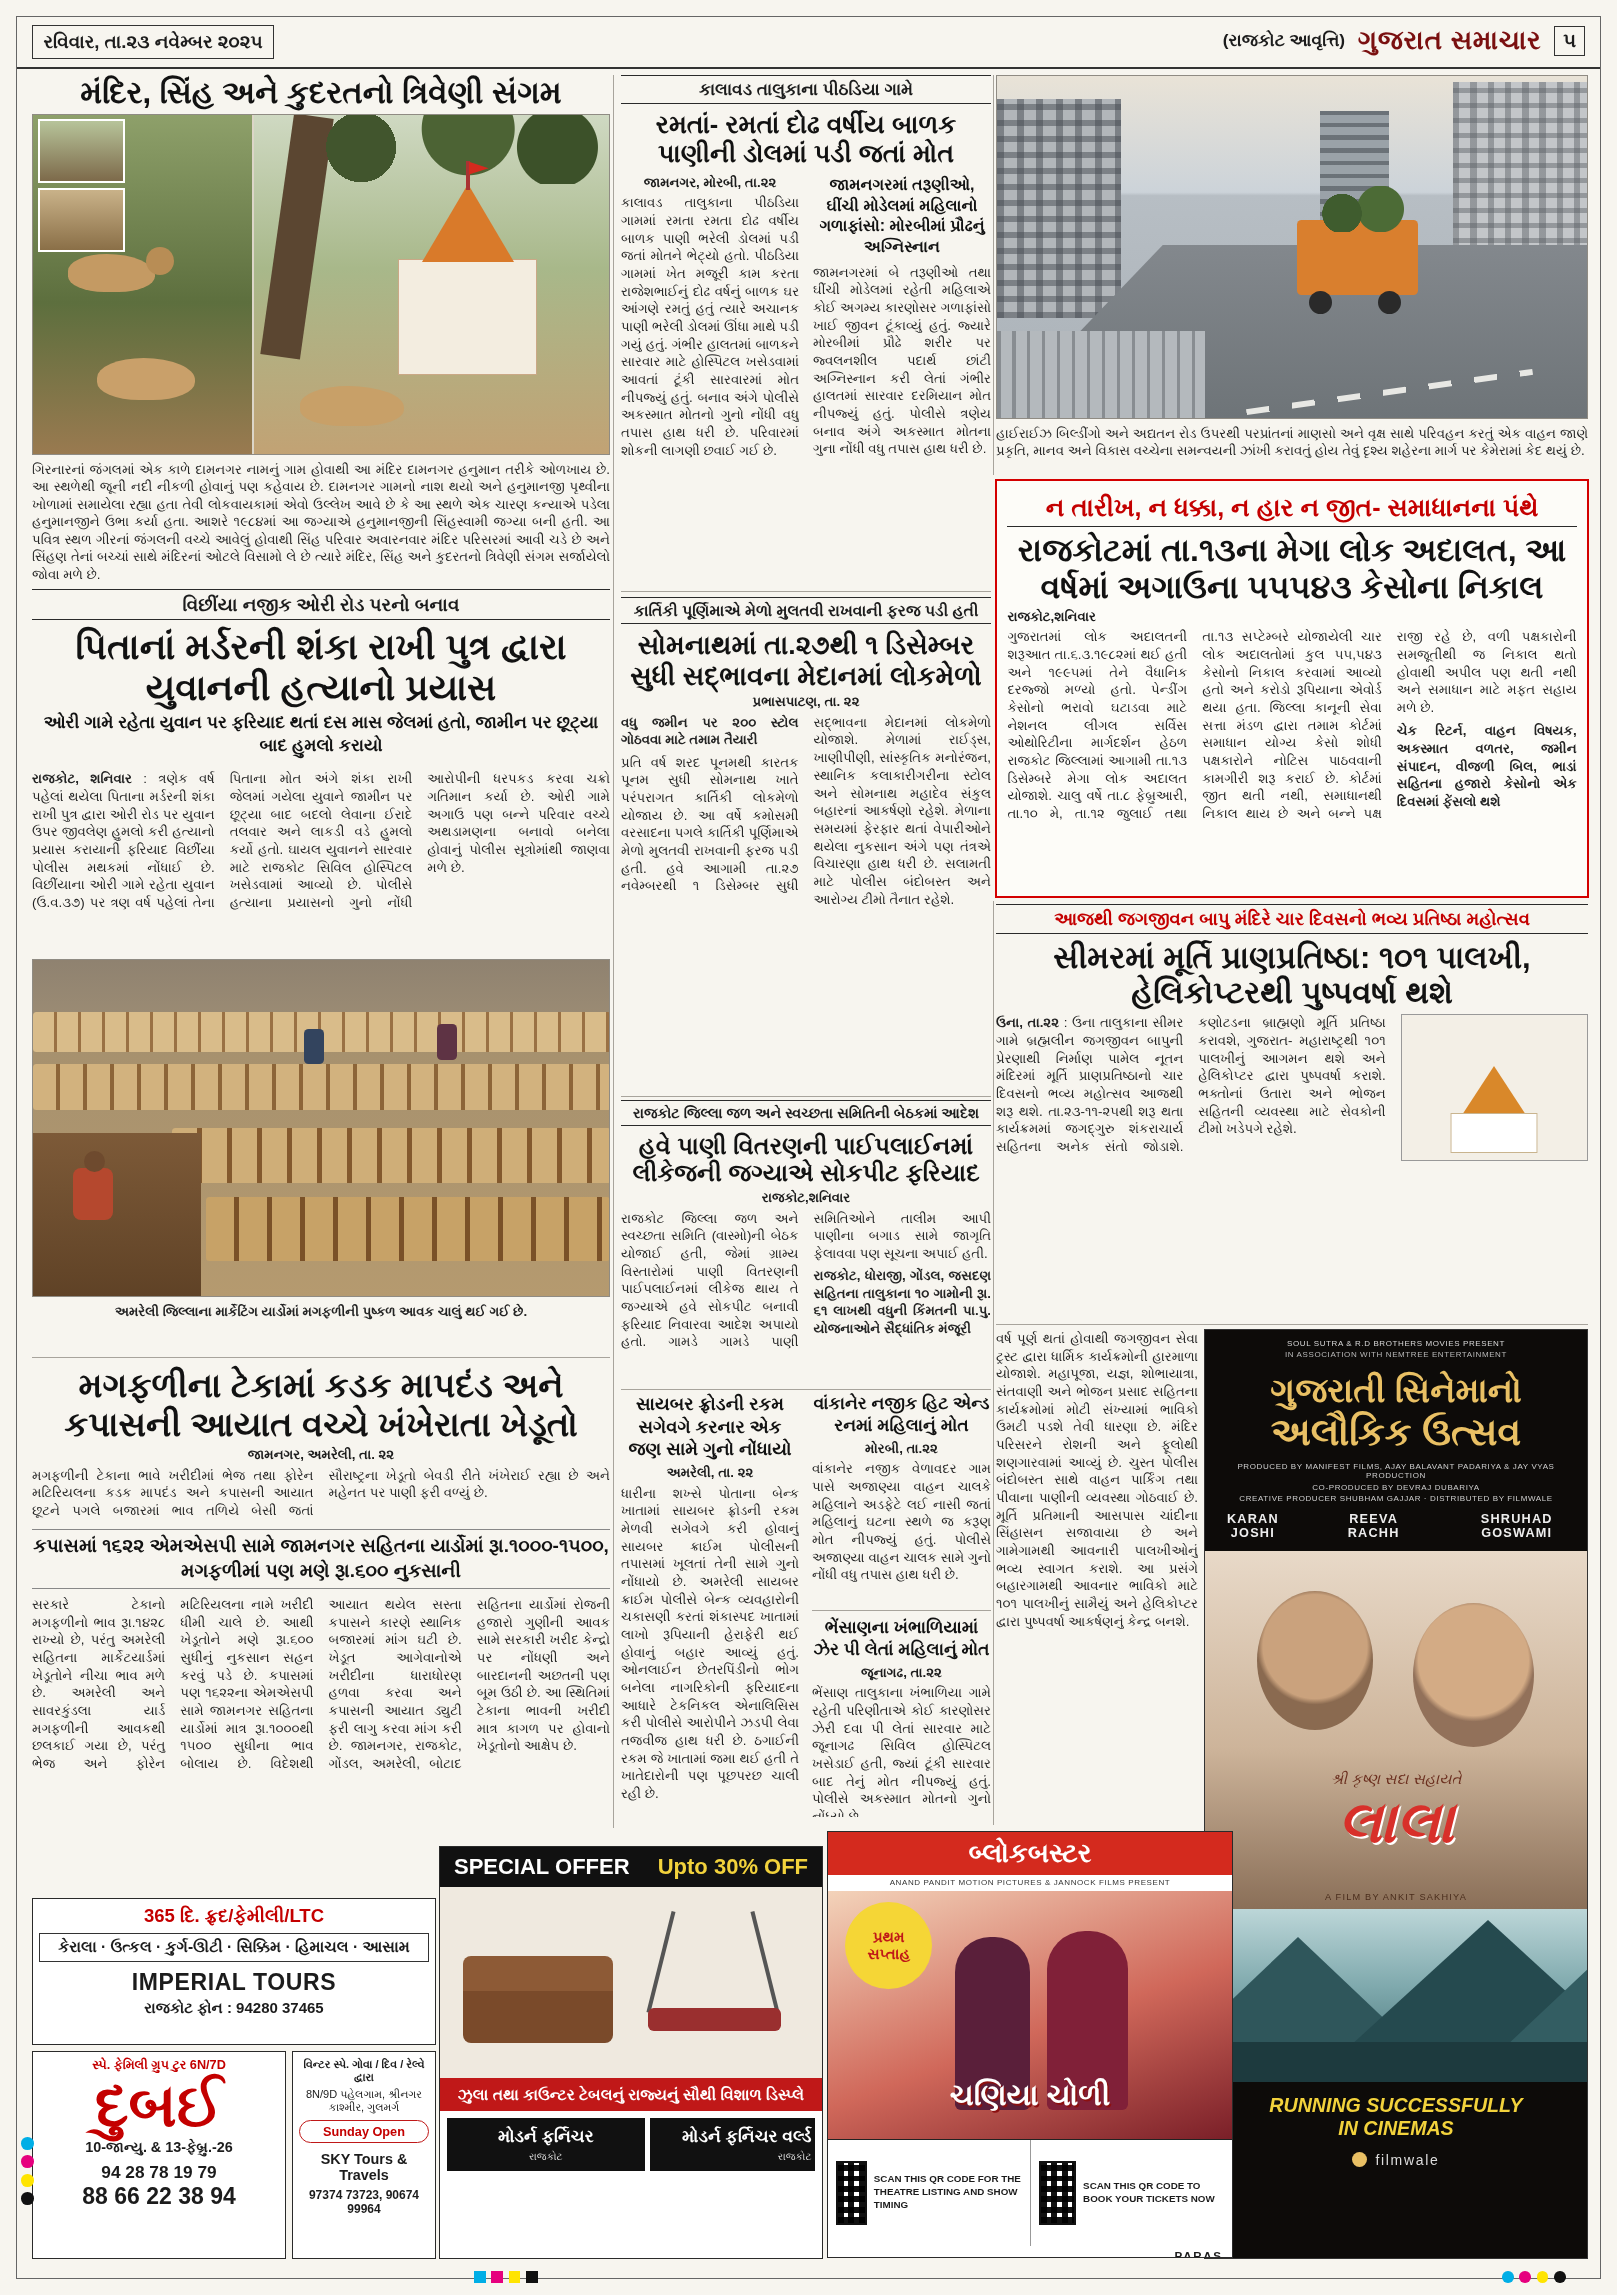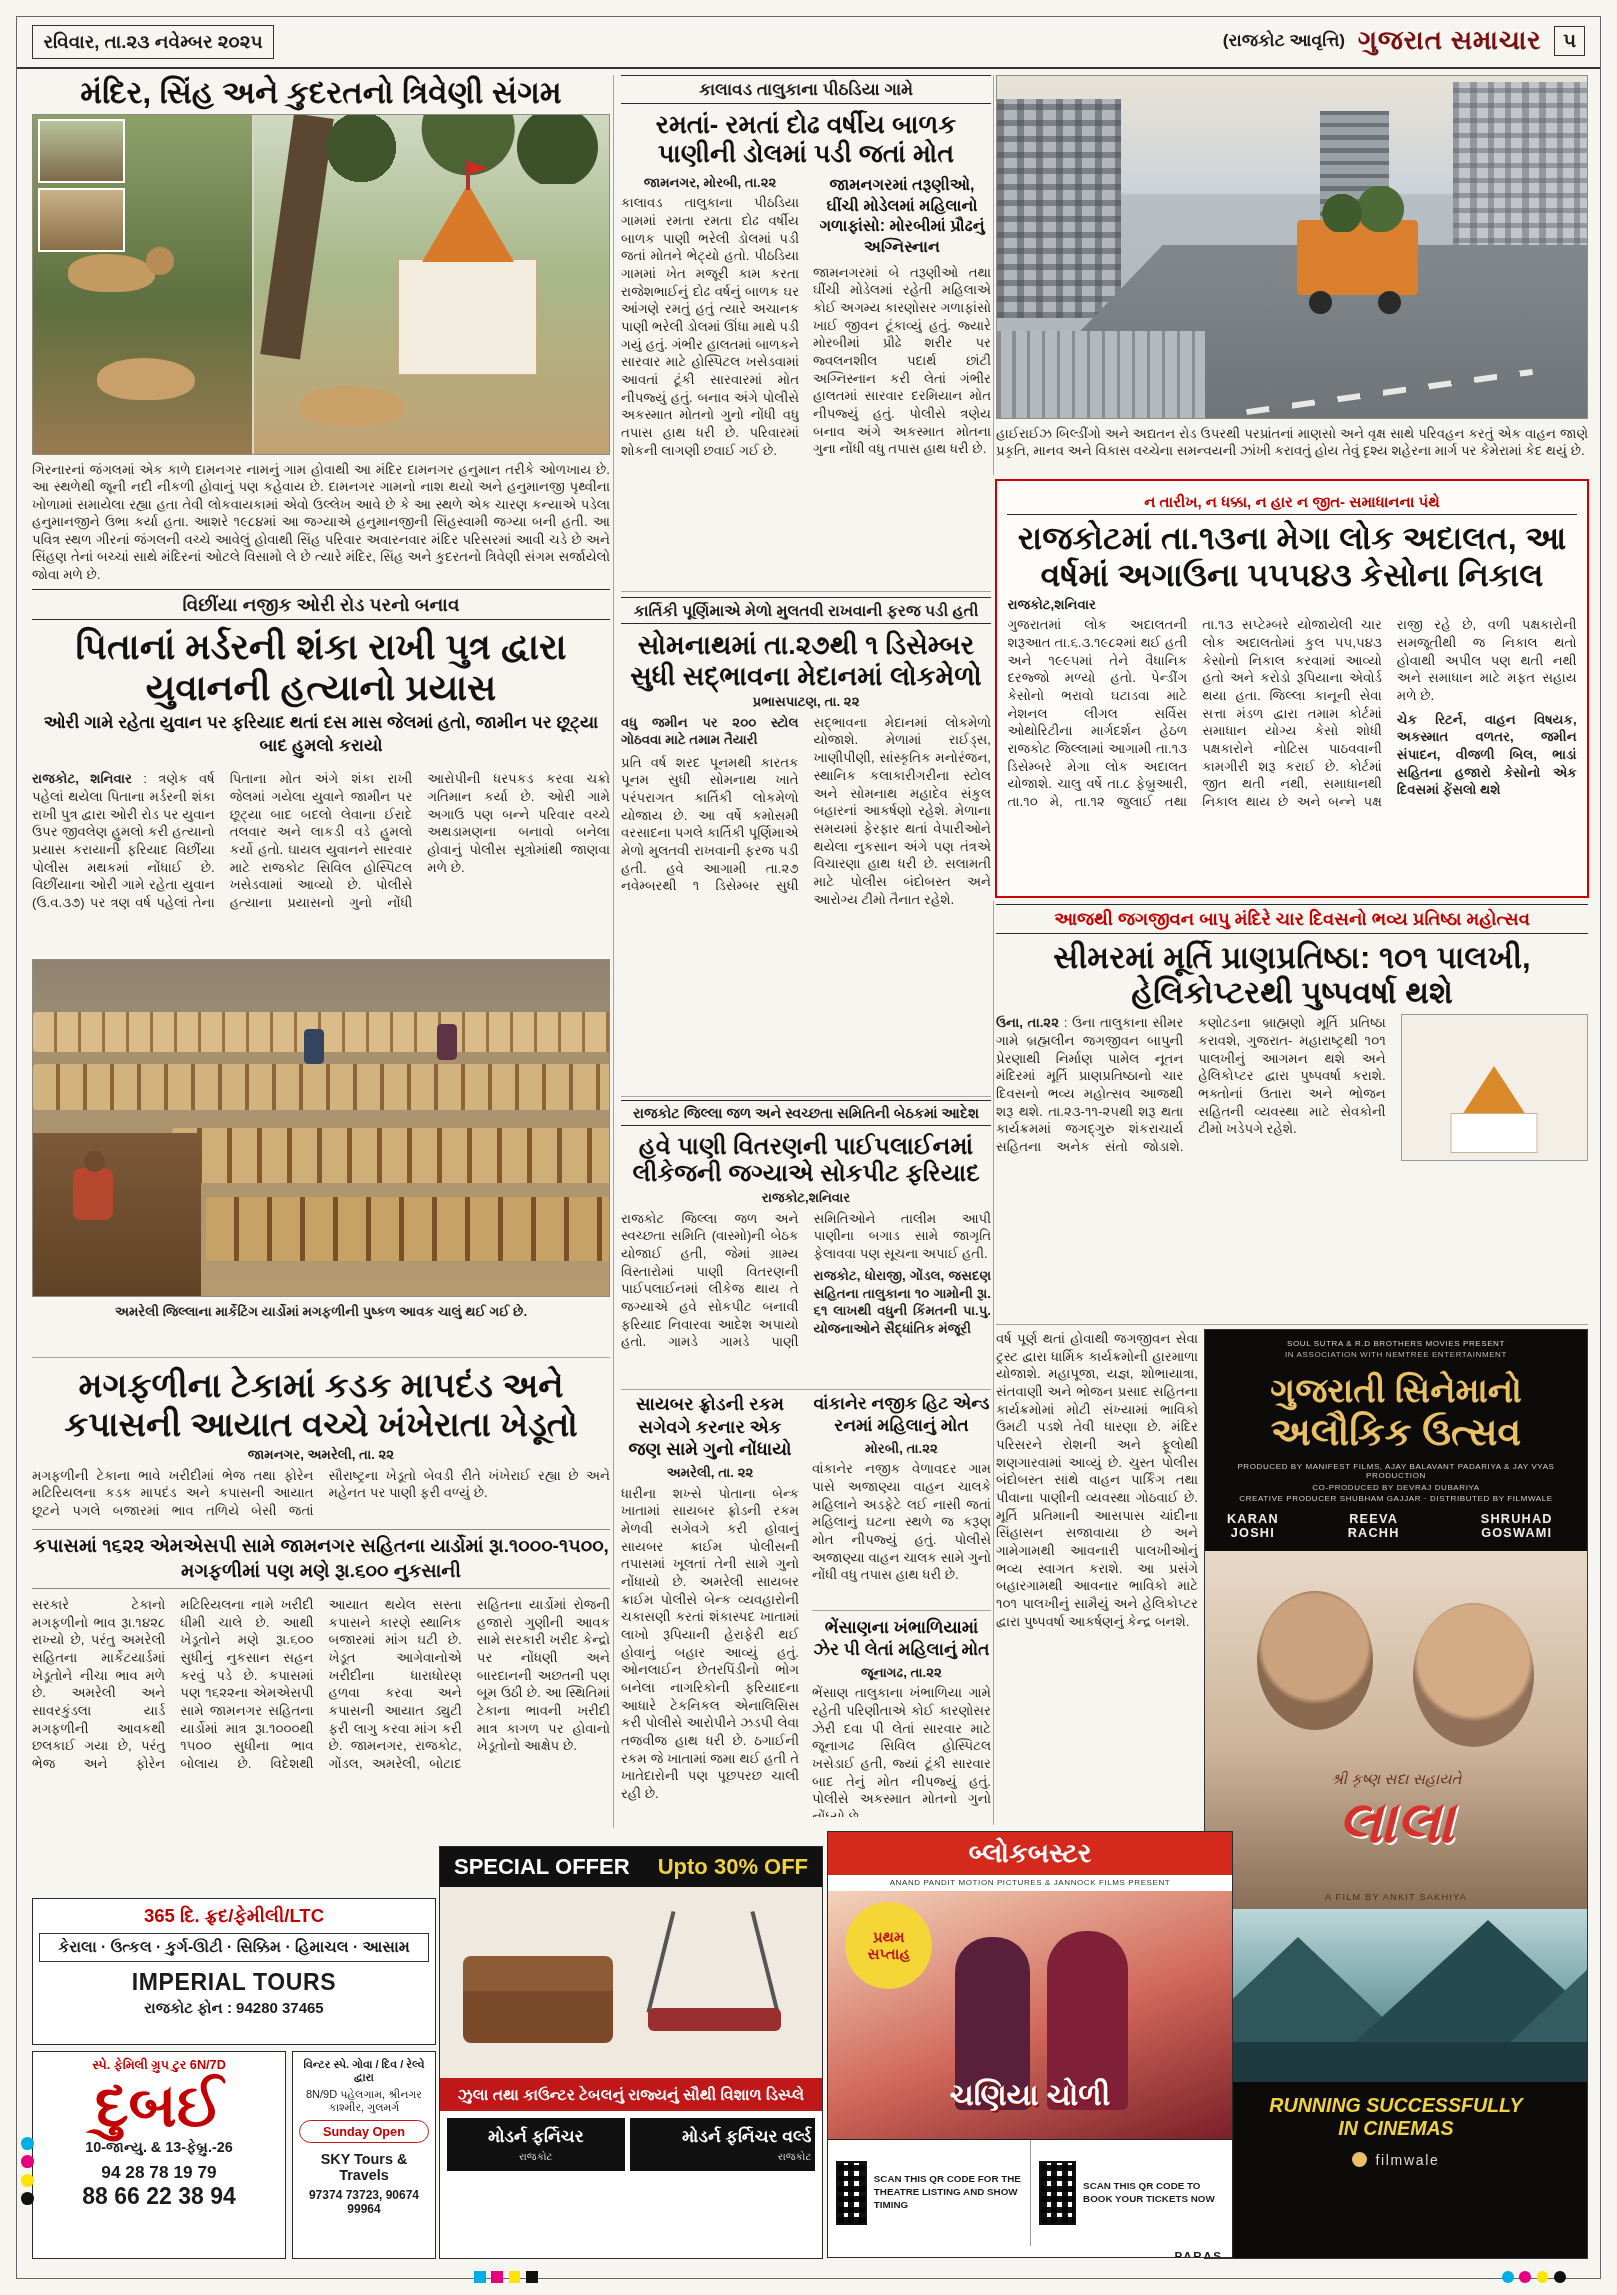--- a/index.html
+++ b/index.html
@@ -101,21 +101,21 @@
       <div class="abs" style="left:300px;top:144px;width:121px;height:75px;background:#d97f2e;border-radius:4.6px"></div>
       <div class="abs" style="left:312px;top:110px;width:110px;height:46px;background:radial-gradient(circle at 30% 60%,#3f5c2e 0 19.6px,transparent 20px),radial-gradient(circle at 65% 50%,#4c6b36 0 23px,transparent 24px)"></div>
       <div class="abs" style="left:312px;top:215px;width:23px;height:23px;background:#2a2a2a;border-radius:50%"></div>
       <div class="abs" style="left:381px;top:215px;width:23px;height:23px;background:#2a2a2a;border-radius:50%"></div>
       <div class="abs" style="left:0;bottom:0;width:208px;height:87px;background:#b4b9bd;background-image:repeating-linear-gradient(90deg,rgba(70,75,80,.4) 0 3.5px,transparent 3.5px 15px)"></div>
     </div>
     <p class="caption">હાઈરાઈઝ બિલ્ડીંગો અને અદ્યતન રોડ ઉપરથી પરપ્રાંતનાં માણસો અને વૃક્ષ સાથે પરિવહન કરતું એક વાહન જાણે પ્રકૃતિ, માનવ અને વિકાસ વચ્ચેના સમન્વયની ઝાંખી કરાવતું હોય તેવું દૃશ્ય શહેરના માર્ગ પર કેમેરામાં કેદ થયું છે.</p>
   </section>
 
   <section class="abs" style="left:995px;top:479px;width:594px;height:419px;border:2.9px solid #d40000;background:#fdfcf8;padding:8px 10.4px">
-    <div class="kicker red" style="font-size:15px;border-top:none">ન તારીખ, ન ધક્કા, ન હાર ન જીત- સમાધાનના પંથે</div>
+    <div class="kicker red" style="font-size:25px;border-top:none">ન તારીખ, ન ધક્કા, ન હાર ન જીત- સમાધાનના પંથે</div>
     <h2 class="headline" style="font-size:32px">રાજકોટમાં તા.૧૩ના મેગા લોક અદાલત, આ વર્ષમાં અગાઉના ૫૫૫૪૩ કેસોના નિકાલ</h2>
     <div class="dateline" style="text-align:left">રાજકોટ,શનિવાર</div>
     <div class="body cols3" style="height:243px">
       <span>ગુજરાતમાં લોક અદાલતની શરૂઆત તા.૬.૩.૧૯૮૨માં થઈ હતી અને ૧૯૯૫માં તેને વૈધાનિક દરજ્જો મળ્યો હતો. પેન્ડીંગ કેસોનો ભરાવો ઘટાડવા માટે નેશનલ લીગલ સર્વિસ ઓથોરિટીના માર્ગદર્શન હેઠળ રાજકોટ જિલ્લામાં આગામી તા.૧૩ ડિસેમ્બરે મેગા લોક અદાલત યોજાશે. ચાલુ વર્ષે તા.૮ ફેબ્રુઆરી, તા.૧૦ મે, તા.૧૨ જુલાઈ તથા તા.૧૩ સપ્ટેમ્બરે યોજાયેલી ચાર લોક અદાલતોમાં કુલ ૫૫,૫૪૩ કેસોનો નિકાલ કરવામાં આવ્યો હતો અને કરોડો રૂપિયાના એવોર્ડ થયા હતા. જિલ્લા કાનૂની સેવા સત્તા મંડળ દ્વારા તમામ કોર્ટમાં સમાધાન યોગ્ય કેસો શોધી પક્ષકારોને નોટિસ પાઠવવાની કામગીરી શરૂ કરાઈ છે. કોર્ટમાં જીત થતી નથી, સમાધાનથી નિકાલ થાય છે અને બન્ને પક્ષ રાજી રહે છે, વળી પક્ષકારોની સમજૂતીથી જ નિકાલ થતો હોવાથી અપીલ પણ થતી નથી અને સમાધાન માટે મફત સહાય મળે છે.</span>
       <span class="highlight" style="display:block;margin-top:5.8px">ચેક રિટર્ન, વાહન વિષયક, અકસ્માત વળતર, જમીન સંપાદન, વીજળી બિલ, ભાડાં સહિતના હજારો કેસોનો એક દિવસમાં ફેંસલો થશે</span>
     </div>
   </section>
 
   <section class="abs" style="left:32px;top:589px;width:578px;height:365px">
     <div class="kicker" style="font-size:18.5px">વિછીંયા નજીક ઓરી રોડ પરનો બનાવ</div>
@@ -271,21 +271,21 @@
     <div style="position:relative;height:191px;background:#efe9df">
       <div class="abs" style="left:23px;top:92px;width:150px;height:64px;background:#7a4a2a;border-radius:8px"></div>
       <div class="abs" style="left:23px;top:69px;width:150px;height:35px;background:#8d5a36;border-radius:8px 8px 0 0"></div>
       <div class="abs" style="left:219px;top:23px;width:3.5px;height:104px;background:#555;transform:rotate(14deg)"></div>
       <div class="abs" style="left:323px;top:23px;width:3.5px;height:104px;background:#555;transform:rotate(-14deg)"></div>
       <div class="abs" style="left:208px;top:121px;width:133px;height:23px;background:#9a2f2f;border-radius:5.8px"></div>
       <div class="abs" style="left:69px;top:168px;width:243px;height:12.7px;background:#4a3categories"></div>
     </div>
     <div style="background:#c01818;color:#fff;text-align:center;font-weight:bold;font-size:15.6px;padding:7px 4.6px;line-height:1.25">ઝુલા તથા કાઉન્ટર ટેબલનું રાજ્યનું સૌથી વિશાળ ડિસ્પ્લે</div>
     <div style="display:flex;gap:5.8px;padding:7px">
-      <div style="flex:1;background:#111;color:#fff;text-align:center;padding:8px 0">
+      <div style="flex:1;background:#111;color:#fff;text-align:center;padding:8px 20px">
         <div style="font-size:17.3px;font-weight:bold">મોડર્ન ફર્નિચર</div>
         <div style="font-size:10.4px;margin-top:3.5px;color:#ddd">રાજકોટ</div>
       </div>
       <div style="flex:1;background:#111;color:#fff;text-align:right;padding:8px 3.5px">
         <div style="font-size:17.3px;font-weight:bold">મોડર્ન ફર્નિચર વર્લ્ડ</div>
         <div style="font-size:10.4px;margin-top:3.5px;color:#ddd">રાજકોટ</div>
       </div>
     </div>
   </section>
 

